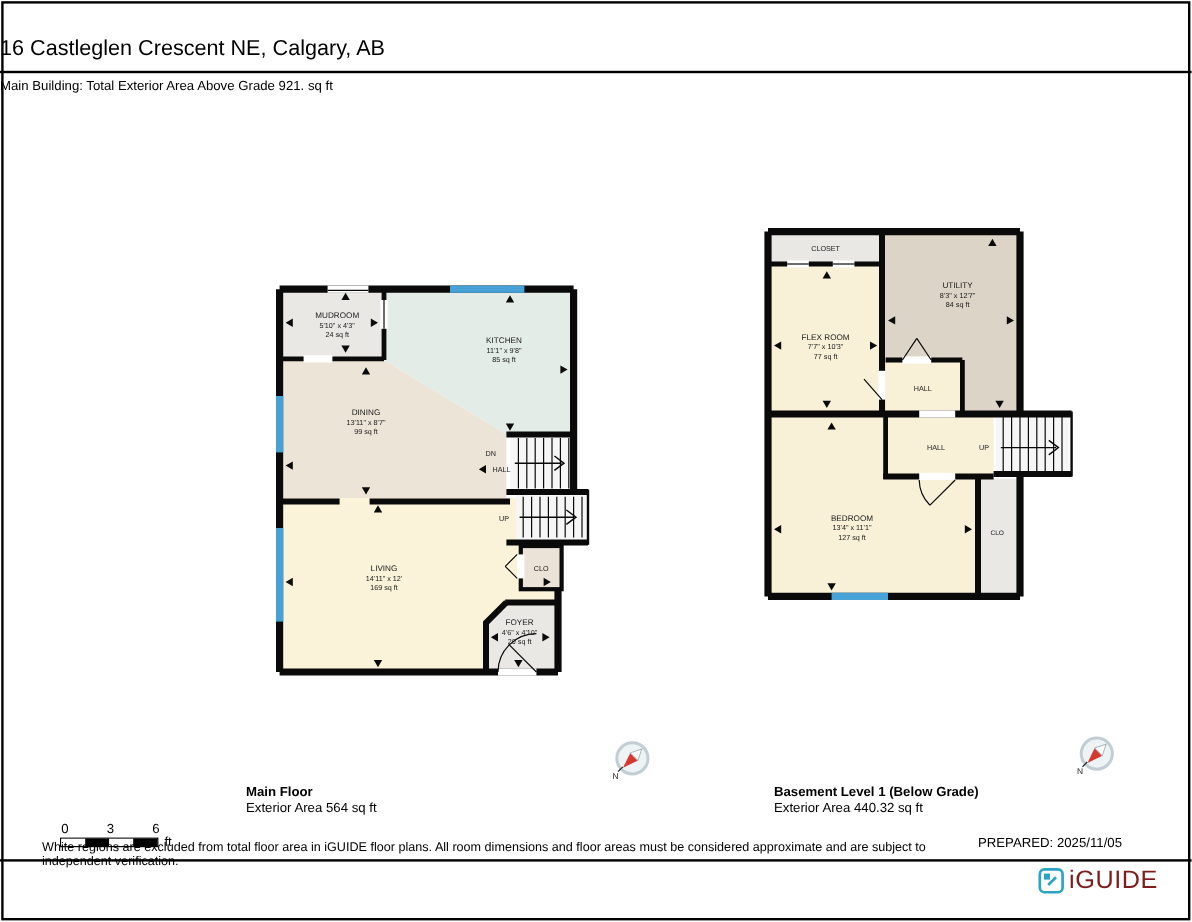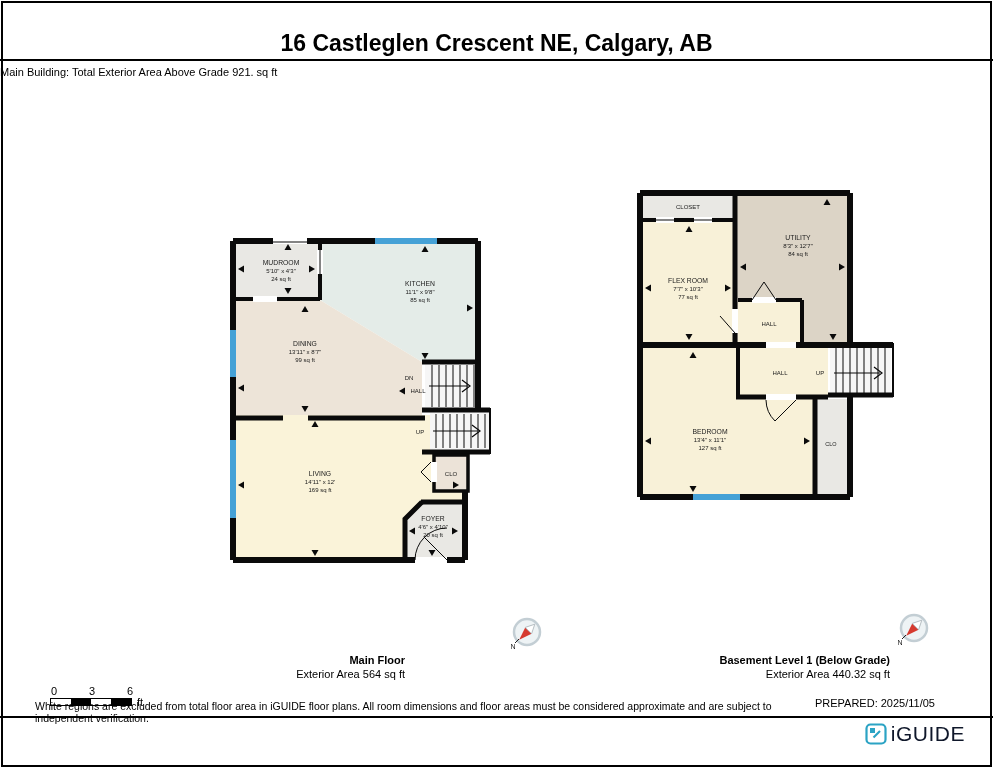--- a/index.html
+++ b/index.html
@@ -2,40 +2,40 @@
 <html><head>
 <meta charset="utf-8">
 <style>
   *{margin:0;padding:0;box-sizing:border-box}
   html,body{background:#fff}
   body{width:993px;height:768px;position:relative;overflow:hidden;
        font-family:"Liberation Sans",sans-serif;color:#000}
   .abs{position:absolute}
   .frame{position:absolute;inset:1px;border:2px solid #000;pointer-events:none}
   .hrule{left:0;width:100%;height:2px;background:#000}
-  .title{top:30px;left:0;width:100%;text-align:center;font-size:23px;font-weight:bold}
+  .title{top:30px;left:0;width:100%;font-size:18px;font-weight:normal}
   .subtitle{top:66px;left:0;width:100%;font-size:11px}
   svg text{text-anchor:middle;fill:#1a1a1a;font-family:"Liberation Sans",sans-serif}
   .rn{font-size:6.8px}
   .rd{font-size:6px}
   .rs{font-size:5.5px}
-  .caption{text-align:right}
+  .caption{text-align:left}
   .cap-title{font-size:11px;font-weight:bold}
   .cap-area{font-size:11px;margin-top:2px}
   .scale-ticks{position:relative;height:13px;font-size:11px}
   .scale-ticks span{position:absolute;transform:translateX(-50%)}
   .scale-row{display:flex;align-items:flex-end}
   .scale-boxes{width:82px;height:8px;border:1px solid #000;display:flex}
   .scale-boxes i{flex:1;background:#fff}
   .scale-boxes i.b{background:#000}
   .scale-unit{font-size:11px;margin-left:5px;line-height:8px}
   .prepared{font-size:11px}
   .disclaimer{font-size:10.5px}
   .brand{display:flex;align-items:center;gap:3px}
-  .brand-text{color:#0f172a;font-size:21px;font-weight:500;letter-spacing:0.5px}
+  .brand-text{color:#7f1d1d;font-size:21px;font-weight:500;letter-spacing:0.5px}
 </style>
 </head>
 <body>
 
 <div class="frame"></div>
 
 <h1 class="abs title">16 Castleglen Crescent NE, Calgary, AB</h1>
 <div class="abs hrule" style="top:59px"></div>
 <div class="abs subtitle">Main Building: Total Exterior Area Above Grade 921. sq ft</div>
 

